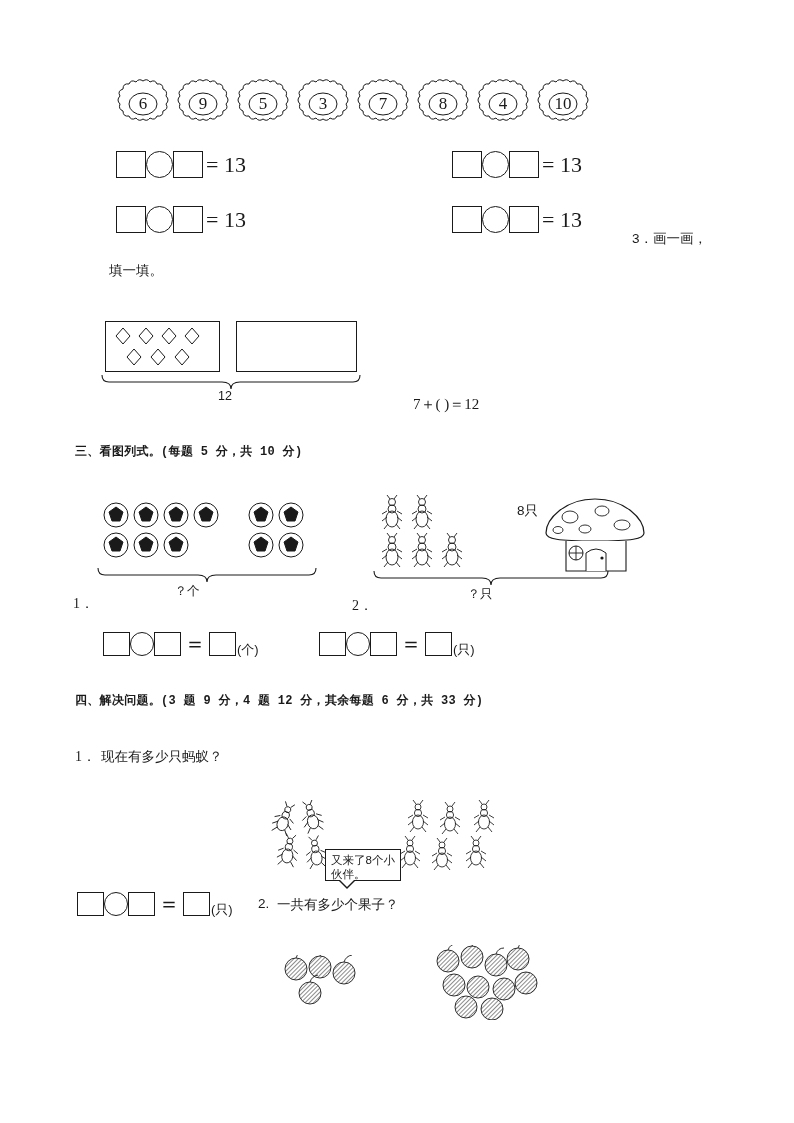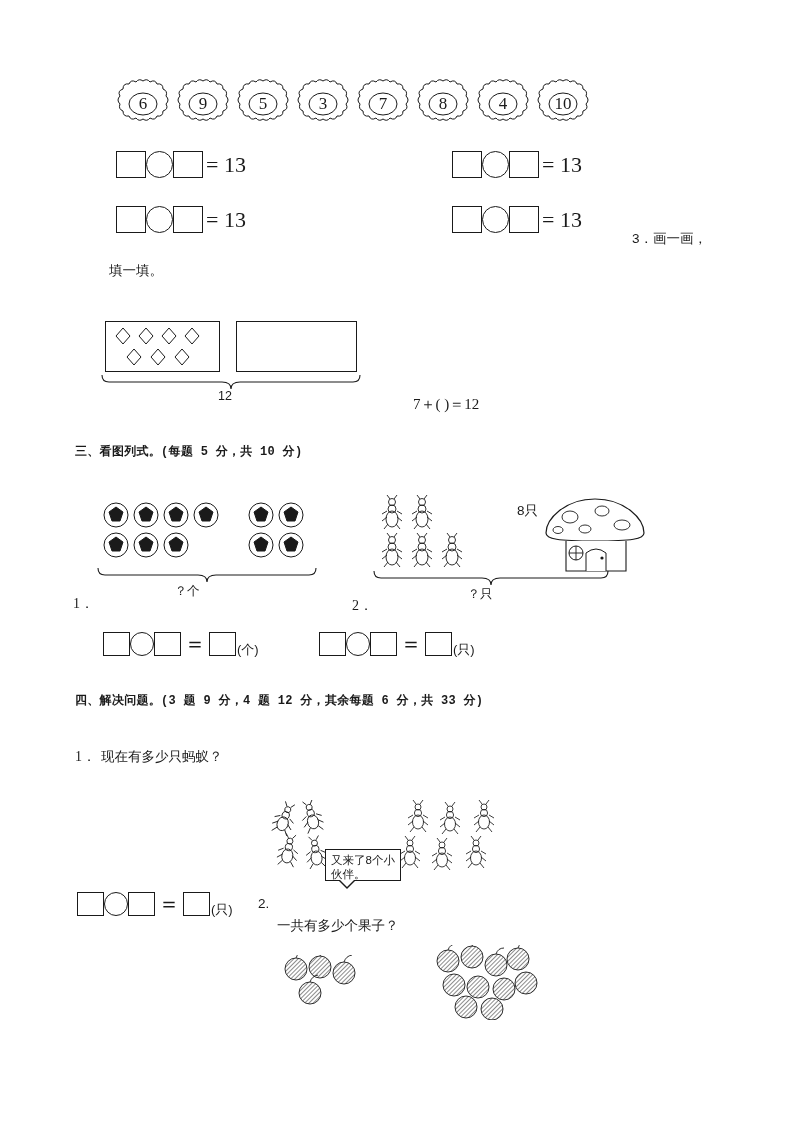--- a/index.html
+++ b/index.html
@@ -449,21 +449,21 @@
     </svg>
   </div>
 
   <div class="bubble" style="left:325px; top:829px; width:76px; height:32px;margin-top:20px;">又来了8个小伙伴。</div>
 
   <div class="abs" style="left:77px; top:889px;">
     <span class="box sm"></span><span class="circ sm"></span><span class="box sm"></span><span class="eqtxt">＝</span><span class="box sm"></span><span class="unit">(只)</span>
   </div>
 
   <div class="abs smalltext" style="left:258px; top:896px;">2.</div>
-  <div class="abs smalltext" style="left:277px; top:896px;margin-top:21px;">一共有多少个果子？</div>
+  <div class="abs smalltext" style="left:277px; top:896px;">一共有多少个果子？</div>
 
   <div class="abs" style="left:280px; top:955px; width:100px; height:60px;">
     <svg width="100" height="60" viewBox="0 0 100 60">
       <defs>
         <pattern id="hatch" width="3" height="3" patternUnits="userSpaceOnUse" patternTransform="rotate(45)">
           <line x1="0" y1="0" x2="0" y2="3" stroke="#1a1a1a" stroke-width="1"></line>
         </pattern>
       </defs>
       <g stroke="#1a1a1a" stroke-width="0.9">
         <circle cx="16" cy="14" r="11" fill="url(#hatch)"></circle>

